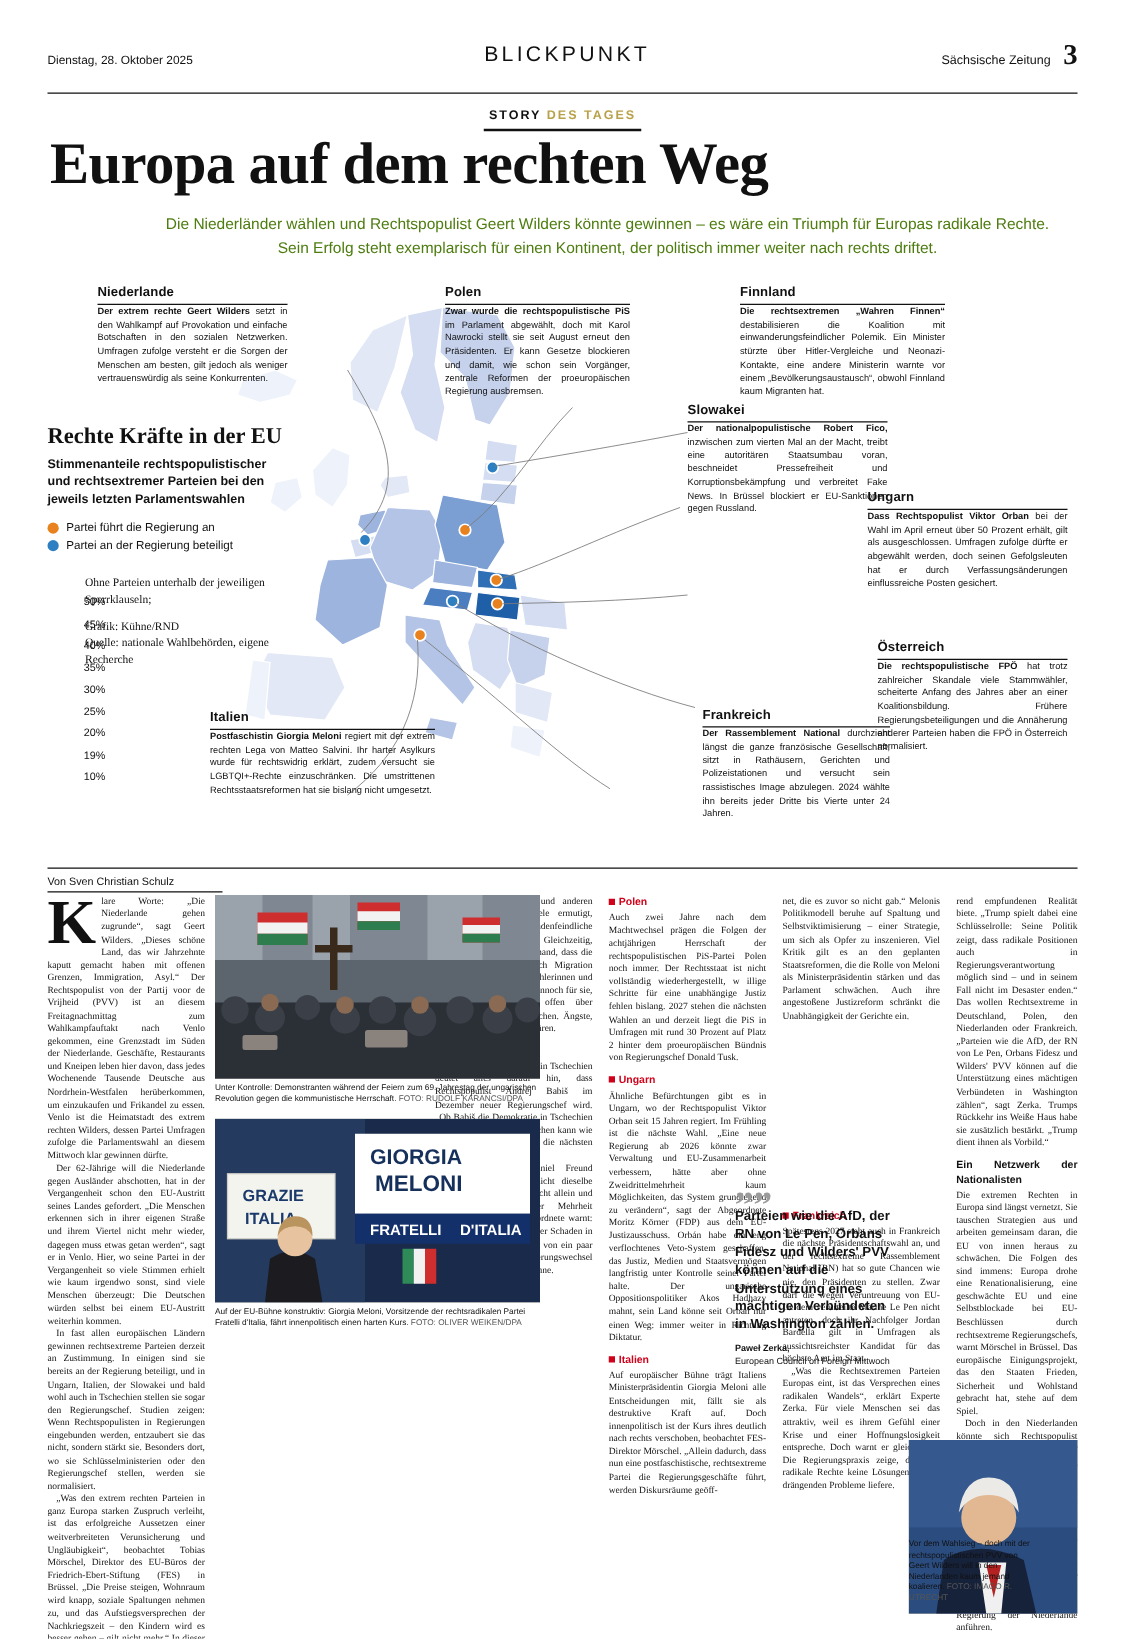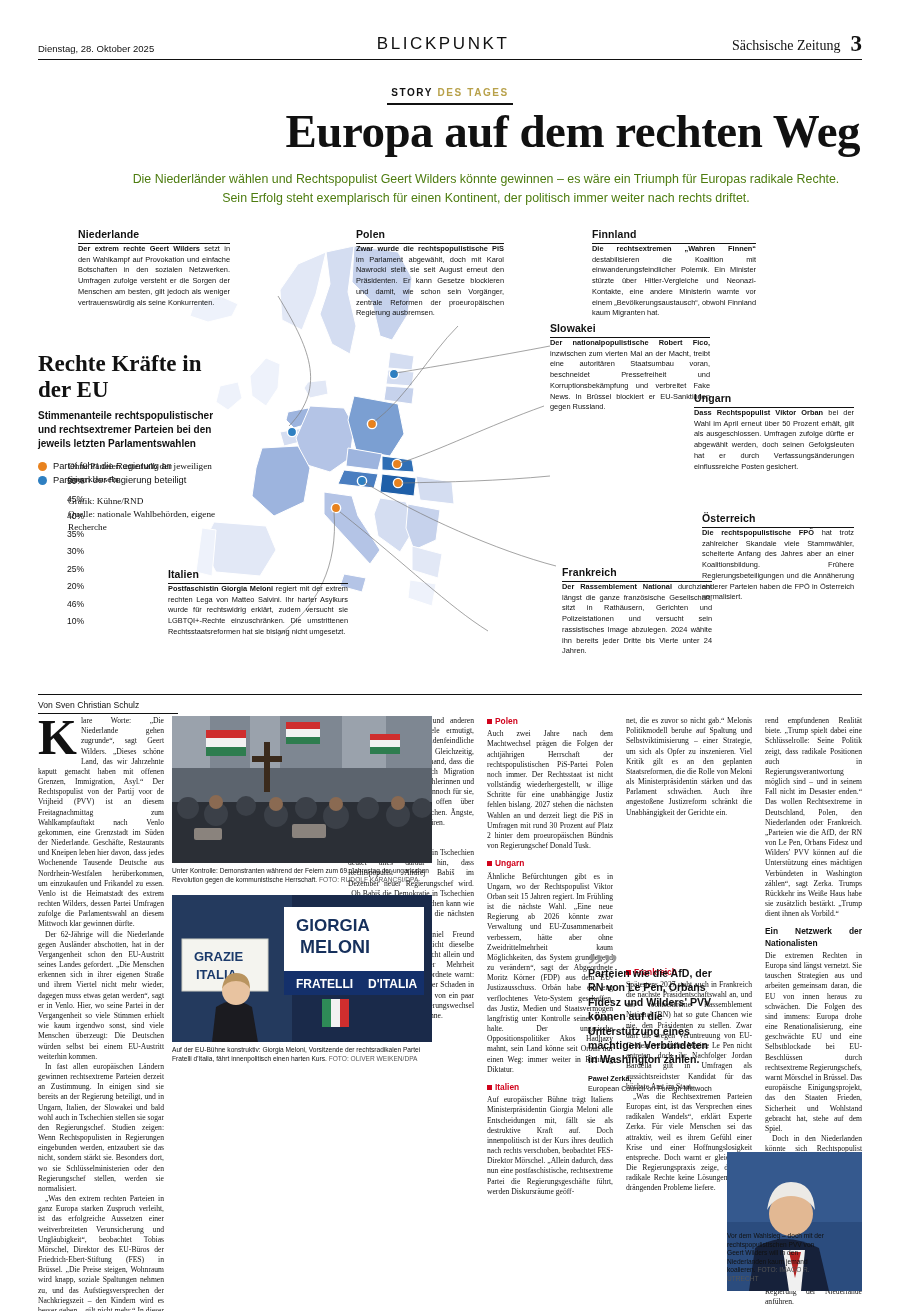--- a/index.html
+++ b/index.html
@@ -8,43 +8,43 @@
     width:900px; height:1311px; position:relative;
     font-family:"Liberation Serif", serif;
     color:#111; overflow:hidden;
   }
   .page { position:absolute; inset:0; padding:0; }
 
   
   .masthead {
     position:absolute; left:38px; top:34px; width:824px;
     display:flex; align-items:flex-end; justify-content:space-between;
-    padding-bottom:5px;
+    padding-bottom:20px;
     border-bottom:1.5px solid #111;
   }
   .masthead .date { font-family:"Liberation Sans", sans-serif; font-size:9.5px; color:#111; }
   .masthead .center { font-family:"Liberation Sans", sans-serif; font-size:17px; letter-spacing:2.6px; font-weight:400; }
   .masthead .right { display:flex; align-items:flex-end; gap:10px; }
-  .masthead .paper { font-family:Liberation Serif, serif; font-size:14px; }
+  .masthead .paper { font-family:Liberation Sans, sans-serif; font-size:10px; }
   .masthead .pagenum { font-family:"Liberation Serif", serif; font-size:23px; font-weight:700; line-height:0.85; }
 
   
   .kicker-wrap { position:absolute; left:0; right:0; top:82px; text-align:center; }
   .kicker {
     display:inline-block; font-family:"Liberation Sans", sans-serif;
     font-size:10px; letter-spacing:1.6px; padding:0 4px 5px 4px;
     border-bottom:2px solid #111;
   }
   .kicker b { font-weight:700; color:#111; }
   .kicker span { color:#b8a14a; font-weight:700; }
 
   
   .headline {
-    position:absolute; left:40px; right:40px; top:104px;
-    text-align:right; font-family:"Liberation Serif", serif;
+    position:absolute; left:40px; right:56px; top:104px;
+    text-align:left; font-family:"Liberation Serif", serif;
     font-size:47px; font-weight:700; letter-spacing:-0.5px;
   }
   .standfirst {
     position:absolute; left:132px; right:60px; top:170px;
     font-family:"Liberation Sans", sans-serif; font-size:12.4px; line-height:1.5;
     text-align:center; color:#4d7c0f;
   }
 
   
   .graphic { position:absolute; left:38px; top:228px; width:824px; height:462px; }
@@ -55,21 +55,21 @@
   .box { position:absolute; font-family:"Liberation Sans", sans-serif; }
   .box .bhead {
     font-size:10.5px; font-weight:700; padding-bottom:3px; margin-bottom:0;
     border-bottom:1.2px solid #111; letter-spacing:0.1px;
   }
   .box .btxt { font-size:7.4px; line-height:1.45; text-align:justify; }
   .box .btxt b { font-weight:700; }
 
   
   .legend { position:absolute; left:0; top:110px; width:196px; font-family:"Liberation Sans", sans-serif; }
-  .legend h2 { font-family:"Liberation Serif", serif; font-size:23px; font-weight:700; margin:13px 0 6px 0; }
+  .legend h2 { font-family:"Liberation Serif", serif; font-size:18px; font-weight:700; margin:0 0 6px 0; }
   .legend .sub { font-size:10px; line-height:1.4; font-weight:700; margin-bottom:10px; }
   .legend .row { display:flex; align-items:center; gap:6px; font-size:9.3px; margin-bottom:4px; }
   .dot { width:9px; height:9px; border-radius:50%; display:inline-block; flex:0 0 auto; }
   .notes { font-size:9.2px; line-height:1.45; }
   .notes p { margin:0 0 8px 0; }
 
   .scale { position:absolute; left:0; top:248px; width:196px; }
   .scale .srow { display:flex; align-items:flex-start; height:17.5px; }
   .scale .swatch { width:24px; }
   .scale .slabel { font-family:"Liberation Sans", sans-serif; font-size:8.6px; padding-left:5px; display:flex; align-items:center; }
@@ -260,21 +260,21 @@
       <div class="srow">
           <div class="swatch" style="background:#c6d2ec"></div>
           <div class="slabel">25%</div>
         </div>
       <div class="srow">
           <div class="swatch" style="background:#d4ddf1"></div>
           <div class="slabel">20%</div>
         </div>
       <div class="srow">
           <div class="swatch" style="background:#e2e8f6"></div>
-          <div class="slabel">46%</div>
+          <div class="slabel">19%</div>
         </div>
       <div class="srow">
           <div class="swatch" style="background:#eef2fb"></div>
           <div class="slabel">10%</div>
         </div>
     </div>
 
     <div class="notes" style="position:absolute; left:30px; top:232px; width:166px;">
       <p>Ohne Parteien unterhalb der jeweiligen Sperrklauseln;</p>
       <p style="margin-bottom:0">Grafik: Kühne/RND</p>

